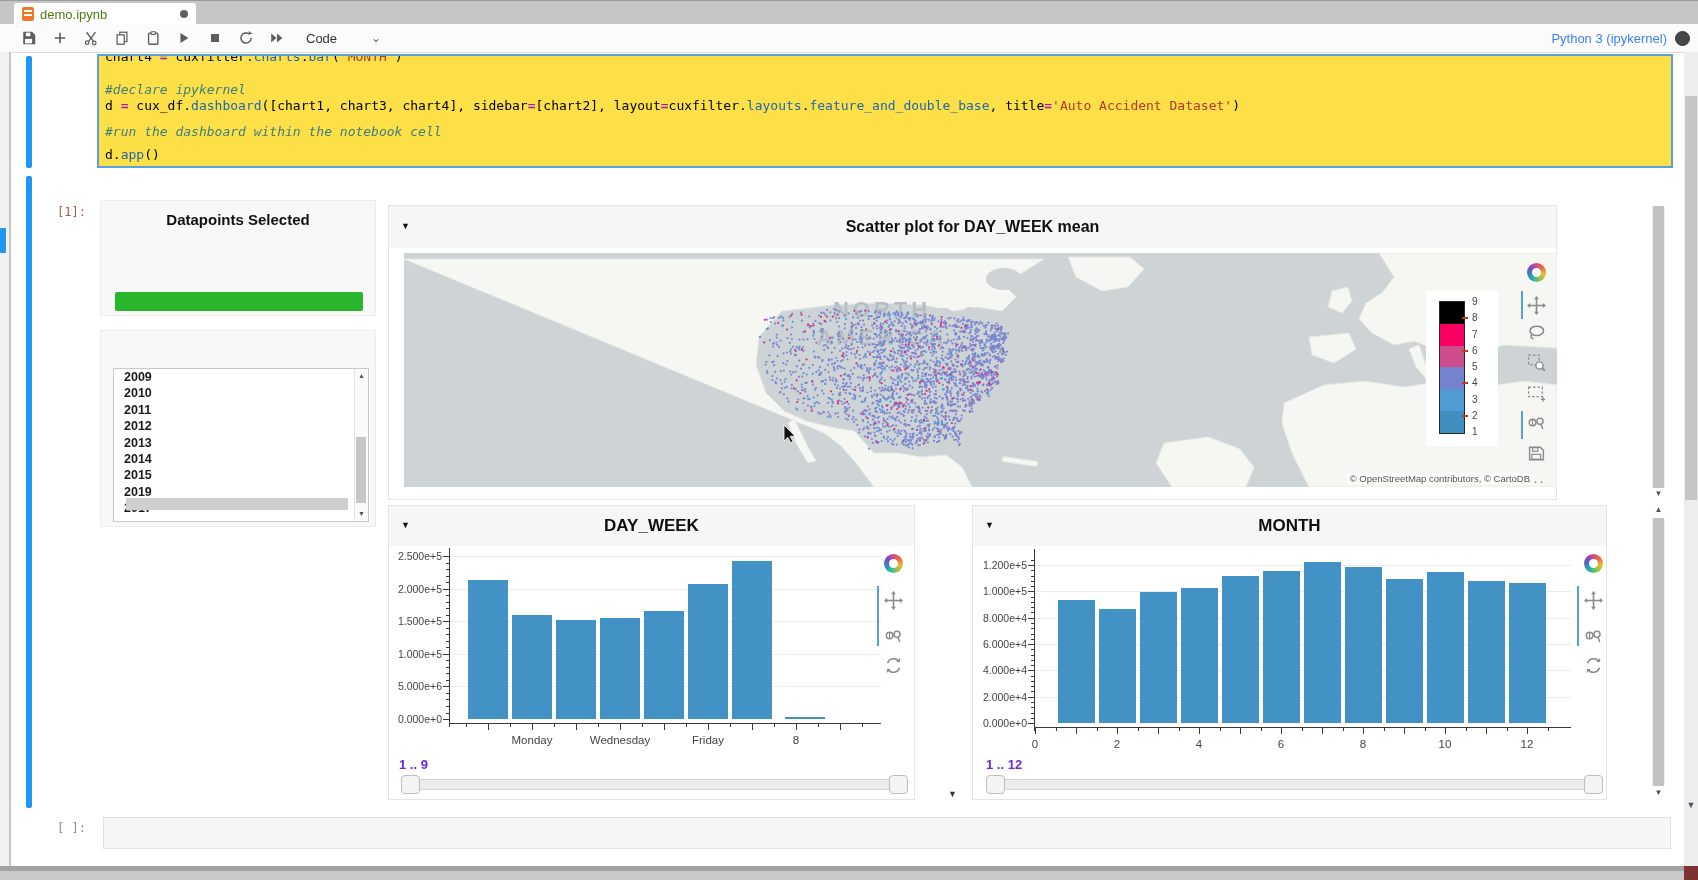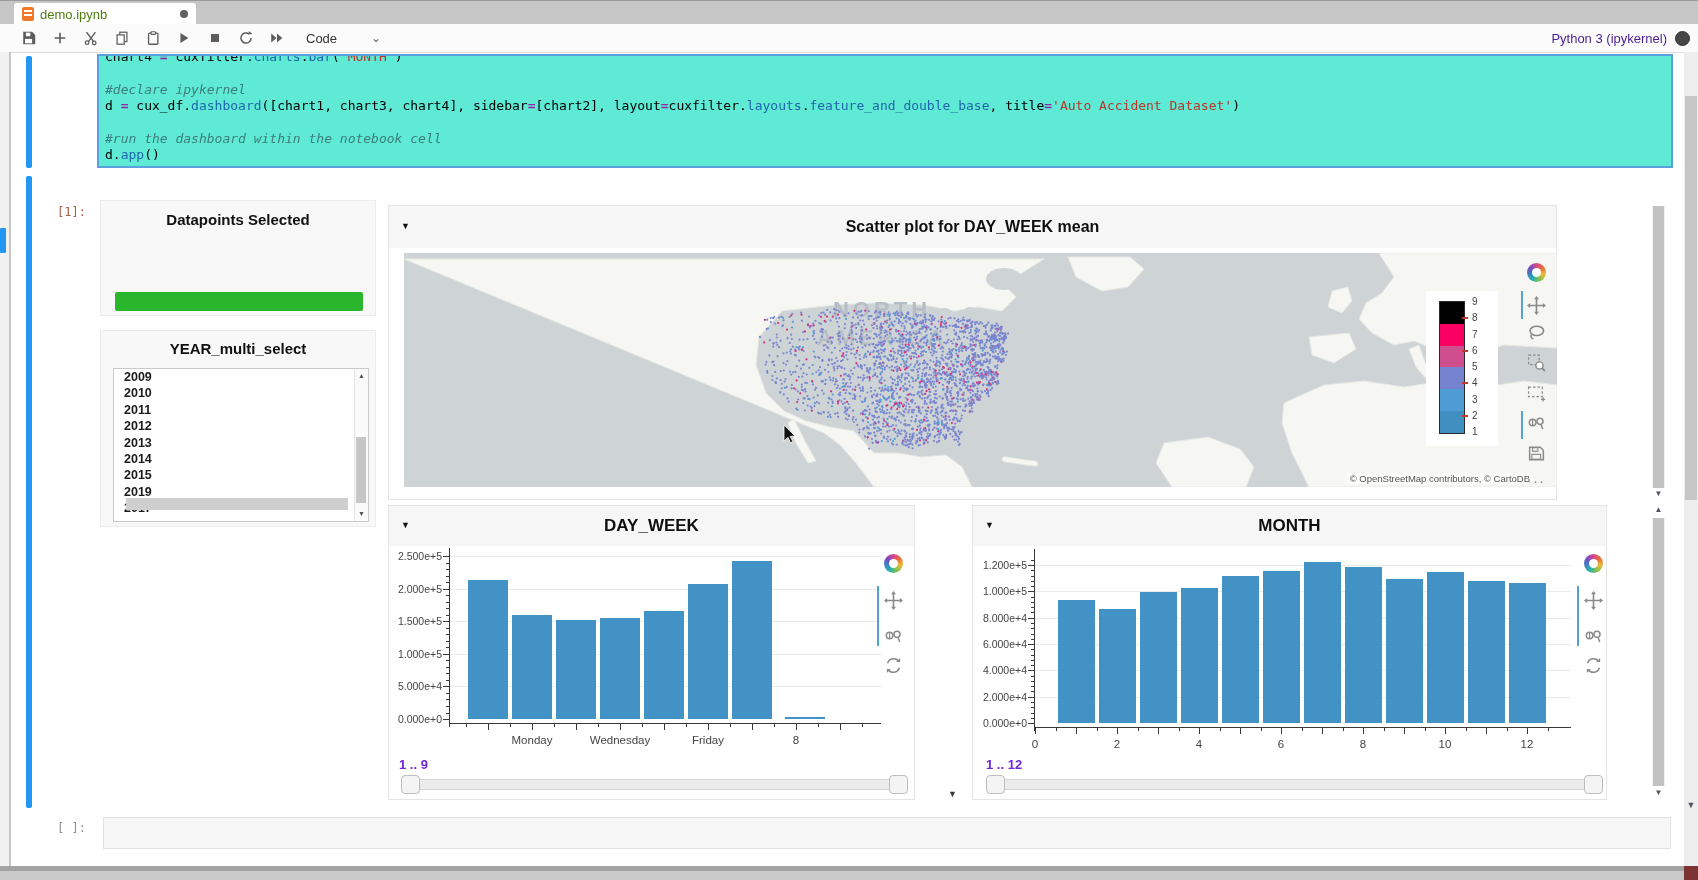--- a/index.html
+++ b/index.html
@@ -17,30 +17,30 @@
   .dirty-dot{width:8px;height:8px;border-radius:50%;background:#616161;flex:none;}
 
   
   #nb-toolbar{position:absolute;left:0;top:24px;width:1698px;height:28px;background:#fbfbfb;border-bottom:1px solid #dcdcdc;
     display:flex;align-items:center;}
   #tb-icons{display:flex;align-items:center;gap:13px;padding-left:20px;}
   .tbicon{width:18px;height:18px;display:inline-flex;align-items:center;justify-content:center;cursor:pointer;}
   .tbicon svg{width:16px;height:16px;}
   #cell-type{margin-left:20px;display:flex;align-items:center;gap:34px;font-size:13px;color:#333;cursor:pointer;}
   #cell-type .chev{color:#666;font-size:12px;}
-  #kernel-zone{margin-left:auto;display:flex;align-items:center;gap:8px;padding-right:8px;font-size:13px;color:#4c1d95;}
+  #kernel-zone{margin-left:auto;display:flex;align-items:center;gap:8px;padding-right:8px;font-size:13px;color:#3b82f6;}
   .kdot{width:13px;height:13px;border-radius:50%;background:#464646;border:1px solid #333;}
 
   
   #gutter{position:absolute;left:0;top:52px;width:9px;height:814px;background:#f1f1f1;border-right:2px solid #c7c7c7;}
   .cellbar{position:absolute;left:26px;width:6px;background:#2196f3;border-radius:2px;}
   #mini-mark{position:absolute;left:0;top:228px;width:6px;height:25px;background:#2196f3;border-radius:1px;}
 
   
-  #code-cell{position:absolute;left:97px;top:54px;width:1576px;height:114px;background:#5eead4;
+  #code-cell{position:absolute;left:97px;top:54px;width:1576px;height:114px;background:#fde047;
     border:2px solid #5aa0dd;box-sizing:border-box;overflow:hidden;}
   #code-lines{position:absolute;inset:0;}
   .codeline{position:absolute;left:6px;white-space:pre;font:13px "DejaVu Sans Mono","Liberation Mono",monospace;height:17px;}
   .tk-v{color:#000;} .tk-o{color:#9a23a8;font-weight:bold;} .tk-p{color:#2167ac;}
   .tk-s{color:#b5382a;} .tk-c{color:#3e7d7d;font-style:italic;}
 
   .prompt{position:absolute;font:12px "DejaVu Sans Mono","Liberation Mono",monospace;width:48px;text-align:right;}
   #out-prompt{left:38px;top:205px;color:#a85b45;}
   #empty-prompt{left:38px;top:821px;color:#8e8e8e;}
 
@@ -201,34 +201,33 @@
   <div class="cellbar" style="top:56px;height:112px;"></div>
   <div class="cellbar" style="top:176px;height:632px;"></div>
 
   <div id="code-cell">
     <div id="code-lines">
         <div class="codeline" style="top: -7px;"><span class="tk-v">chart4 </span><span class="tk-o">=</span><span class="tk-v"> cuxfilter.</span><span class="tk-p">charts</span><span class="tk-v">.</span><span class="tk-p">bar</span><span class="tk-v">(</span><span class="tk-s">'MONTH'</span><span class="tk-v">)</span></div>
         <div class="codeline" style="top: 9.4px;"></div>
         <div class="codeline" style="top: 25.8px;"><span class="tk-c">#declare ipykernel</span></div>
         <div class="codeline" style="top: 42.2px;"><span class="tk-v">d </span><span class="tk-o">=</span><span class="tk-v"> cux_df.</span><span class="tk-p">dashboard</span><span class="tk-v">([chart1, chart3, chart4], sidebar</span><span class="tk-o">=</span><span class="tk-v">[chart2], layout</span><span class="tk-o">=</span><span class="tk-v">cuxfilter.</span><span class="tk-p">layouts</span><span class="tk-v">.</span><span class="tk-p">feature_and_double_base</span><span class="tk-v">, title</span><span class="tk-o">=</span><span class="tk-s">'Auto Accident Dataset'</span><span class="tk-v">)</span></div>
         <div class="codeline" style="top: 58.6px;"></div>
-        <div class="codeline" style="top: 75px;"><span class="tk-c">#run the dashboard within the notebook cell</span></div>
+        <div class="codeline" style="top: 68px;"><span class="tk-c">#run the dashboard within the notebook cell</span></div>
         <div class="codeline" style="top: 91.4px;"><span class="tk-v">d.</span><span class="tk-p">app</span><span class="tk-v">()</span></div>
       </div>
   </div>
 
   <div id="out-prompt" class="prompt">[1]:</div>
 
   <div id="card-datapoints" class="card">
     <div class="card-title">Datapoints Selected</div>
     <div id="dp-bar" style="background: rgb(42, 182, 44);"></div>
   </div>
 
   <div id="card-years" class="card">
-    <div class="card-title">YEAR_multi_select</div>
     <div id="year-box">
       <div id="year-list">
           <div class="yearopt">2009</div>
           <div class="yearopt">2010</div>
           <div class="yearopt">2011</div>
           <div class="yearopt">2012</div>
           <div class="yearopt">2013</div>
           <div class="yearopt">2014</div>
           <div class="yearopt">2015</div>
           <div class="yearopt">2019</div>
@@ -2770,21 +2769,21 @@
 
   <div id="dw-card" class="panel chart-card">
     <div class="panel-header">
       <span class="collapse-caret">▼</span>
       <div class="panel-title">DAY_WEEK</div>
     </div>
     <div class="plot" id="dw-plot">
         <div class="ylab" style="left: 1px; top: 207px;">0.000e+0</div>
         <div class="tickv" style="left: 54px; top: 213px; width: 6px; height: 1px;"></div>
         <div class="gridline" style="left: 60px; top: 180.4px; width: 432px;"></div>
-        <div class="ylab" style="left: 1px; top: 174.4px;">5.000e+4</div>
+        <div class="ylab" style="left: 1px; top: 174.4px;">5.000e+6</div>
         <div class="tickv" style="left: 54px; top: 180.4px; width: 6px; height: 1px;"></div>
         <div class="gridline" style="left: 60px; top: 147.8px; width: 432px;"></div>
         <div class="ylab" style="left: 1px; top: 141.8px;">1.000e+5</div>
         <div class="tickv" style="left: 54px; top: 147.8px; width: 6px; height: 1px;"></div>
         <div class="gridline" style="left: 60px; top: 115.2px; width: 432px;"></div>
         <div class="ylab" style="left: 1px; top: 109.2px;">1.500e+5</div>
         <div class="tickv" style="left: 54px; top: 115.2px; width: 6px; height: 1px;"></div>
         <div class="gridline" style="left: 60px; top: 82.6px; width: 432px;"></div>
         <div class="ylab" style="left: 1px; top: 76.6px;">2.000e+5</div>
         <div class="tickv" style="left: 54px; top: 82.6px; width: 6px; height: 1px;"></div>

